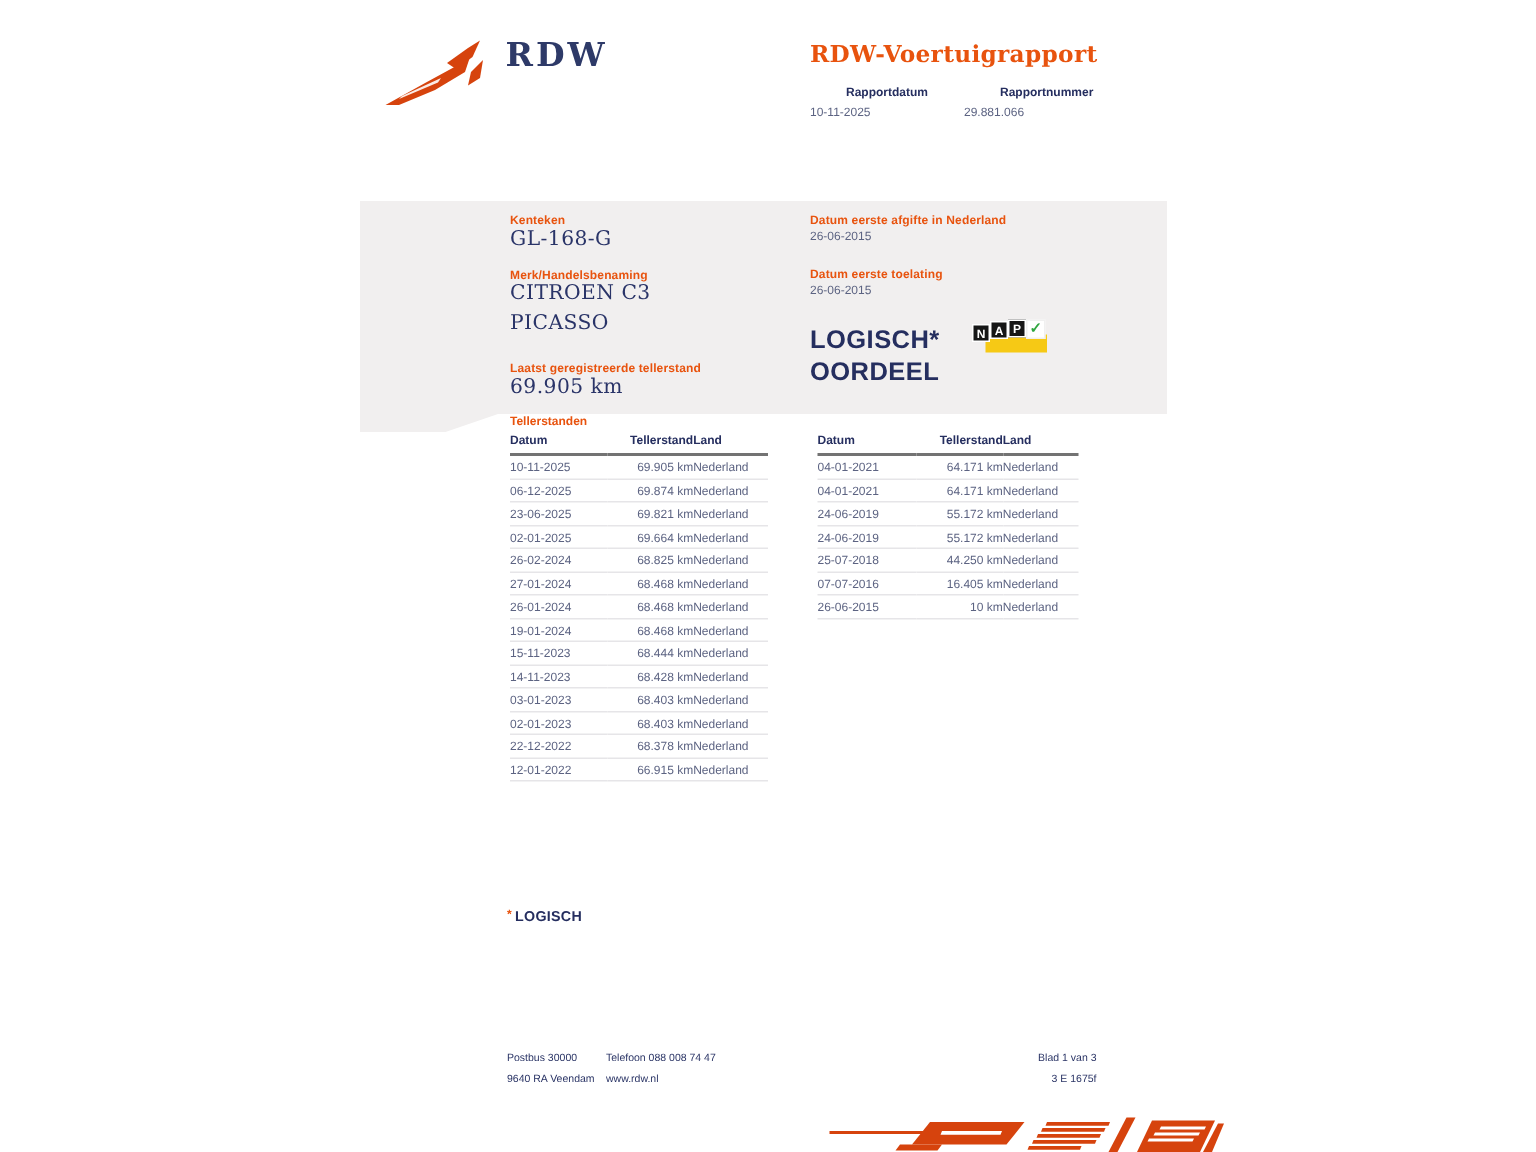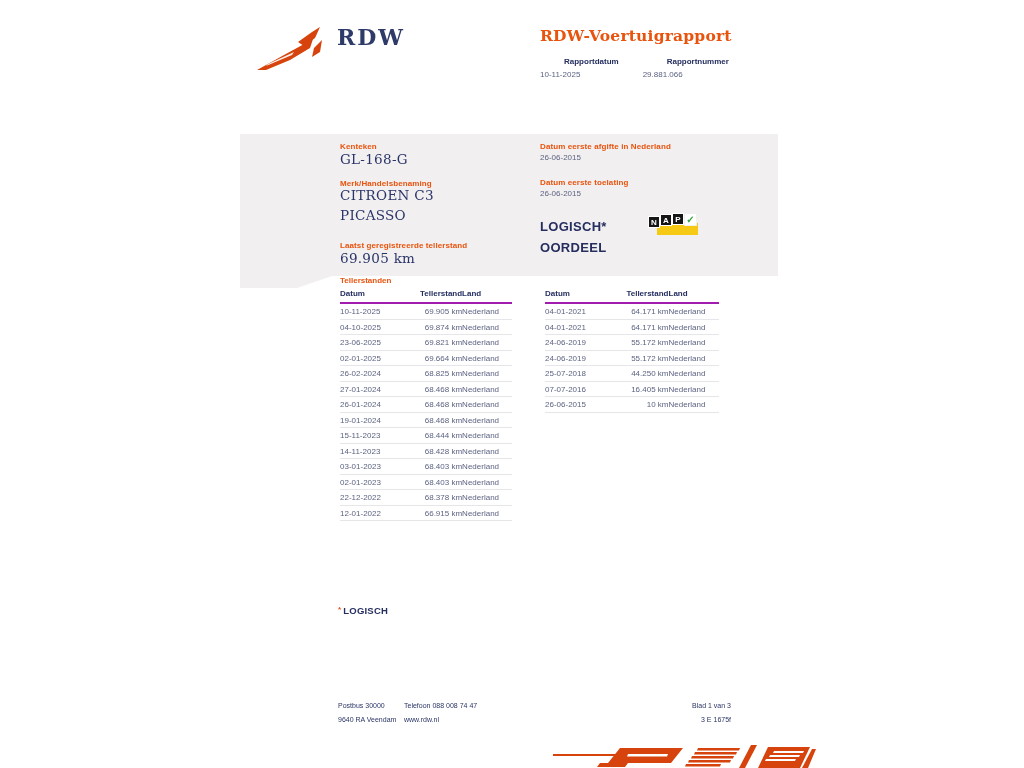--- a/index.html
+++ b/index.html
@@ -22,37 +22,37 @@
   
   .panel {
     left:240px; top:92px; width:538px; height:154px; background:#f1efef;
     clip-path: polygon(0 0, 100% 0, 100% 142px, 92px 142px, 57px 154px, 0 154px);
     margin-top: 42px;
   }
   .o-label { position:absolute; font-size:8px; font-weight:bold; color:#e8530e; letter-spacing:0.1px; }
   .serif-val { position:absolute; font-family:"DejaVu Serif", serif; font-size:13.5px; color:#2a3468; letter-spacing:0.3px; }
   .pl { left:100px; }
   .pr { left:300px; }
-  .oordeel { position:absolute; left:300px; top:82px; font-size:13px; font-weight:bold; color:#252e5f; line-height:21px; letter-spacing:0.3px; }
+  .oordeel { position:absolute; left:300px; top:82px; font-size:17px; font-weight:bold; color:#252e5f; line-height:21px; letter-spacing:0.3px; }
   .date-val { position:absolute; font-size:8px; color:#5c6382; }
 
   
   .nap { position:absolute; left:408px; top:79px; width:52px; height:26px; }
   .nap-yellow { position:absolute; left:9px; top:10px; width:41px; height:12px; background:#f6c915; }
   .nap-tile { position:absolute; width:12px; height:12px; background:#161616; color:#ffffff;
     font-size:8px; font-weight:bold; text-align:center; line-height:12px; border:1px solid #ffffff; }
   .nap-check { position:absolute; width:13px; height:13px; background:#ffffff; color:#2fa63f;
     font-size:10px; font-weight:bold; text-align:center; line-height:12px; border:1px solid #f0f0f0; }
 
   
   .tables-title { left:340px; top:276px; font-size:8px; font-weight:bold; color:#e8530e; }
   table { border-collapse:collapse; table-layout:fixed; }
   .t-left { left:340px; top:289px; width:172px; }
   .t-right { left:545px; top:289px; width:174px; }
-  th { font-size:8px; font-weight:bold; color:#252e5f; text-align:left; padding:0 0 4px 0; border-bottom:2px solid #a21caf; }
+  th { font-size:8px; font-weight:bold; color:#252e5f; text-align:left; padding:0 0 4px 0; border-bottom:2px solid #737373; }
   td { font-size:8px; color:#5c6382; padding:3px 0 2.5px 0; border-bottom:1px solid #e6e5e8; }
   th.col-teller, td.col-teller { text-align:right; }
   th.col-land, td.col-land { text-align:left; }
   col.c-datum { width:38%; } col.c-teller { width:33%; } col.c-land { width:29%; }
 
   
   .note-head { left:338px; top:605px; font-size:9.5px; font-weight:bold; color:#252e5f; letter-spacing:0.2px; }
   .note-head .star { color:#e8530e; font-size:8px; vertical-align:2px; margin-right:2px; }
   .note-body { left:338px; top:620px; width:400px; font-size:8px; line-height:14px; color:#e4703d; }
 
@@ -136,21 +136,21 @@
         <th class="col-land">Land</th>
       </tr>
     </thead>
     <tbody>
         <tr>
           <td class="col-datum">10-11-2025</td>
           <td class="col-teller">69.905 km</td>
           <td class="col-land">Nederland</td>
         </tr>
         <tr>
-          <td class="col-datum">04-10-2025</td>
+          <td class="col-datum">06-12-2025</td>
           <td class="col-teller">69.874 km</td>
           <td class="col-land">Nederland</td>
         </tr>
         <tr>
           <td class="col-datum">23-06-2025</td>
           <td class="col-teller">69.821 km</td>
           <td class="col-land">Nederland</td>
         </tr>
         <tr>
           <td class="col-datum">02-01-2025</td>

